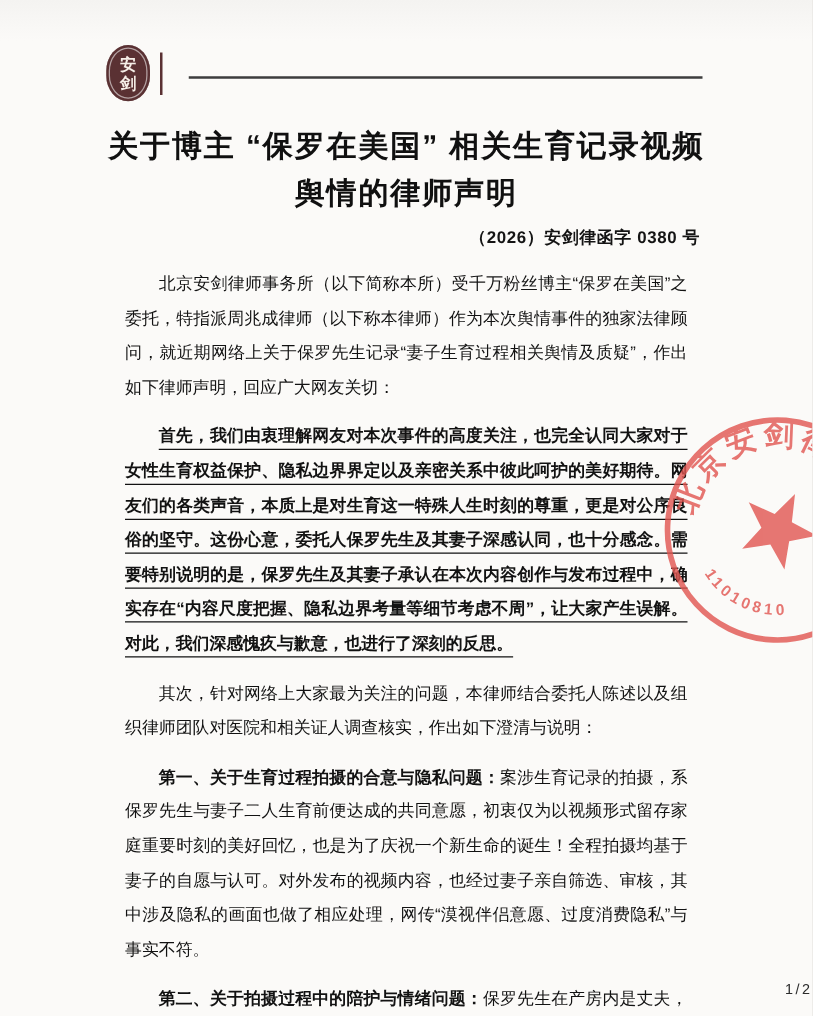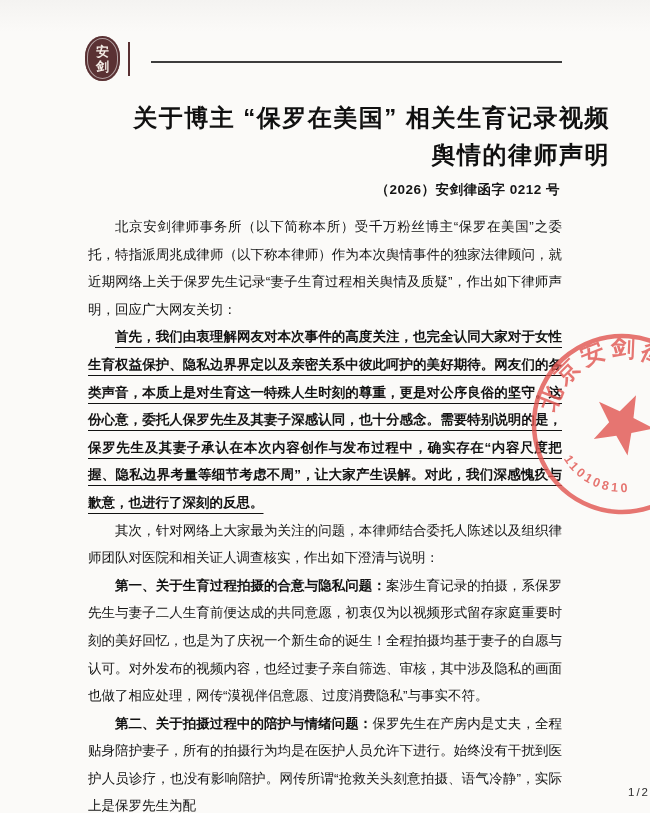--- a/index.html
+++ b/index.html
@@ -52,21 +52,21 @@
     flex: 1 1 auto;
     height: 0;
     border-top: 2px solid #3d3d3d;
     margin-left: 12px;
     transform: translateY(3px);
   }
 
   
   .doc-title {
     margin: 18px 40px 0;
-    text-align: right;
+    text-align: center;
     font-size: 24px;
     font-weight: bold;
     line-height: 37px;
     letter-spacing: 1.5px;
     color: #101010;
   }
   .title-line { display: block; }
   .doc-number {
     margin: 8px 90px 0 0;
     text-align: right;
@@ -82,21 +82,21 @@
     font-size: 13.5px;
     line-height: 27.6px;
     text-align: justify;
     color: #121212;
   }
   .salutation {
     font-weight: bold;
     font-size: 14.5px;
     letter-spacing: 1px;
   }
-  .para { margin: 0; text-indent: 2em; }
+  .para { margin: 12px; text-indent: 2em; }
   .para.emphasized {
     font-weight: bold;
     text-decoration: underline;
     text-underline-offset: 6px;
     text-decoration-thickness: 1px;
   }
   .para .lead { font-weight: bold; }
 
   
   .official-seal {
@@ -143,21 +143,21 @@
     </div>
     <div class="logo-divider"></div>
     <div class="letterhead-rule"></div>
   </div>
 
   <h1 class="doc-title">
     <span class="title-line">关于博主 “保罗在美国” 相关生育记录视频</span>
     <span class="title-line">舆情的律师声明</span>
   </h1>
 
-  <div class="doc-number">（2026）安剑律函字 0212 号</div>
+  <div class="doc-number">（2026）安剑律函字 0380 号</div>
 
   <div class="doc-body">
     <p class="para">北京安剑律师事务所（以下简称本所）受千万粉丝博主“保罗在美国”之委托，特指派周兆成律师（以下称本律师）作为本次舆情事件的独家法律顾问，就近期网络上关于保罗先生记录“妻子生育过程相关舆情及质疑”，作出如下律师声明，回应广大网友关切：</p>
     <p class="para emphasized">首先，我们由衷理解网友对本次事件的高度关注，也完全认同大家对于女性生育权益保护、隐私边界界定以及亲密关系中彼此呵护的美好期待。网友们的各类声音，本质上是对生育这一特殊人生时刻的尊重，更是对公序良俗的坚守。这份心意，委托人保罗先生及其妻子深感认同，也十分感念。需要特别说明的是，保罗先生及其妻子承认在本次内容创作与发布过程中，确实存在“内容尺度把握、隐私边界考量等细节考虑不周”，让大家产生误解。对此，我们深感愧疚与歉意，也进行了深刻的反思。</p>
     <p class="para">其次，针对网络上大家最为关注的问题，本律师结合委托人陈述以及组织律师团队对医院和相关证人调查核实，作出如下澄清与说明：</p>
     <p class="para"><span class="lead">第一、关于生育过程拍摄的合意与隐私问题：</span><span>案涉生育记录的拍摄，系保罗先生与妻子二人生育前便达成的共同意愿，初衷仅为以视频形式留存家庭重要时刻的美好回忆，也是为了庆祝一个新生命的诞生！全程拍摄均基于妻子的自愿与认可。对外发布的视频内容，也经过妻子亲自筛选、审核，其中涉及隐私的画面也做了相应处理，网传“漠视伴侣意愿、过度消费隐私”与事实不符。</span></p>
     <p class="para"><span class="lead">第二、关于拍摄过程中的陪护与情绪问题：</span><span>保罗先生在产房内是丈夫，全程贴身陪护妻子，所有的拍摄行为均是在医护人员允许下进行。始终没有干扰到医护人员诊疗，也没有影响陪护。网传所谓“抢救关头刻意拍摄、语气冷静”，实际上是保罗先生为配</span></p>
   </div>
 
   <svg class="official-seal" width="190" height="190" viewBox="0 0 190 190" aria-hidden="true">

